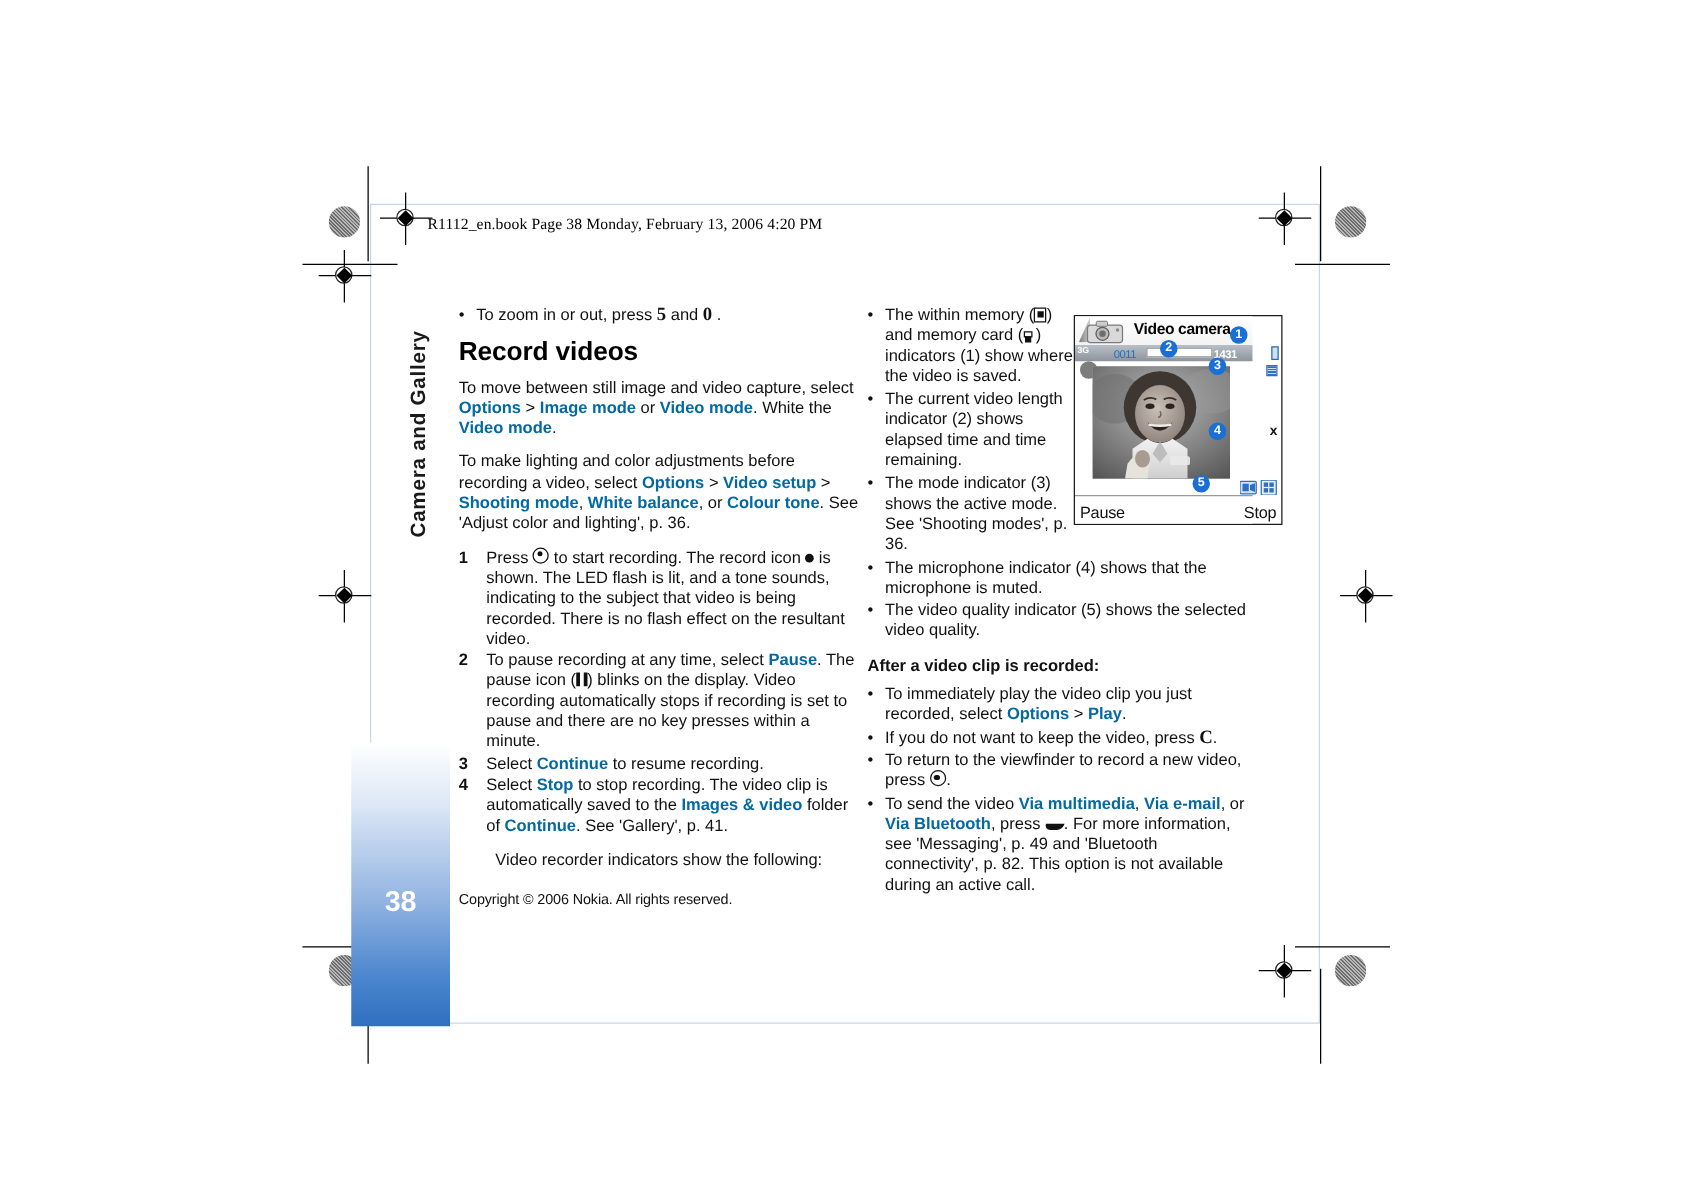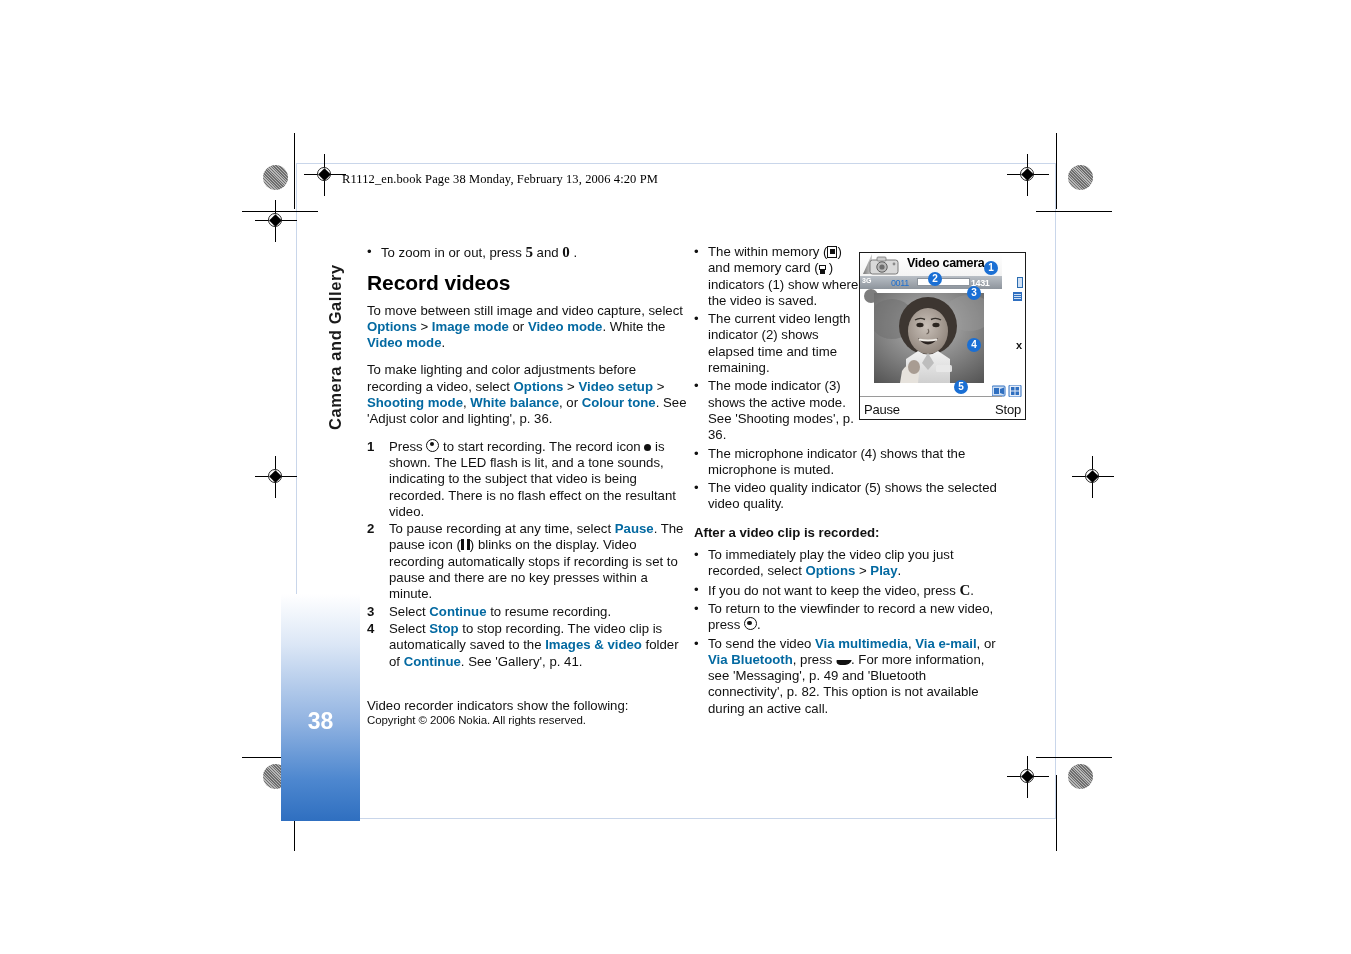--- a/index.html
+++ b/index.html
@@ -256,21 +256,21 @@
     <div class="numrow">
       <div class="nu">3</div>
       <div class="nt"><span>Select </span><span class="lk">Continue</span><span> to resume recording.</span></div>
     </div>
 
     <div class="numrow">
       <div class="nu">4</div>
       <div class="nt"><span>Select </span><span class="lk">Stop</span><span> to stop recording. The video clip is automatically saved to the </span><span class="lk">Images &amp; video</span><span> folder of </span><span class="lk">Continue</span><span>. See 'Gallery', p. 41.</span></div>
     </div>
 
-    <p style="margin-top:28px;">Video recorder indicators show the following:</p>
+    <p style="margin-top:11px;text-align:center;">Video recorder indicators show the following:</p>
   </div>
 
   <div class="col colB">
 
     <div class="bullrow" style="width:168px;">
       <div class="bu">•</div>
       <div class="bt"><span>The within memory (</span><span class="g-mem"></span><span>) and memory card (</span><span class="g-card"></span><span>) indicators (1) show where the video is saved.</span></div>
     </div>
 
     <div class="bullrow" style="width:168px;">

